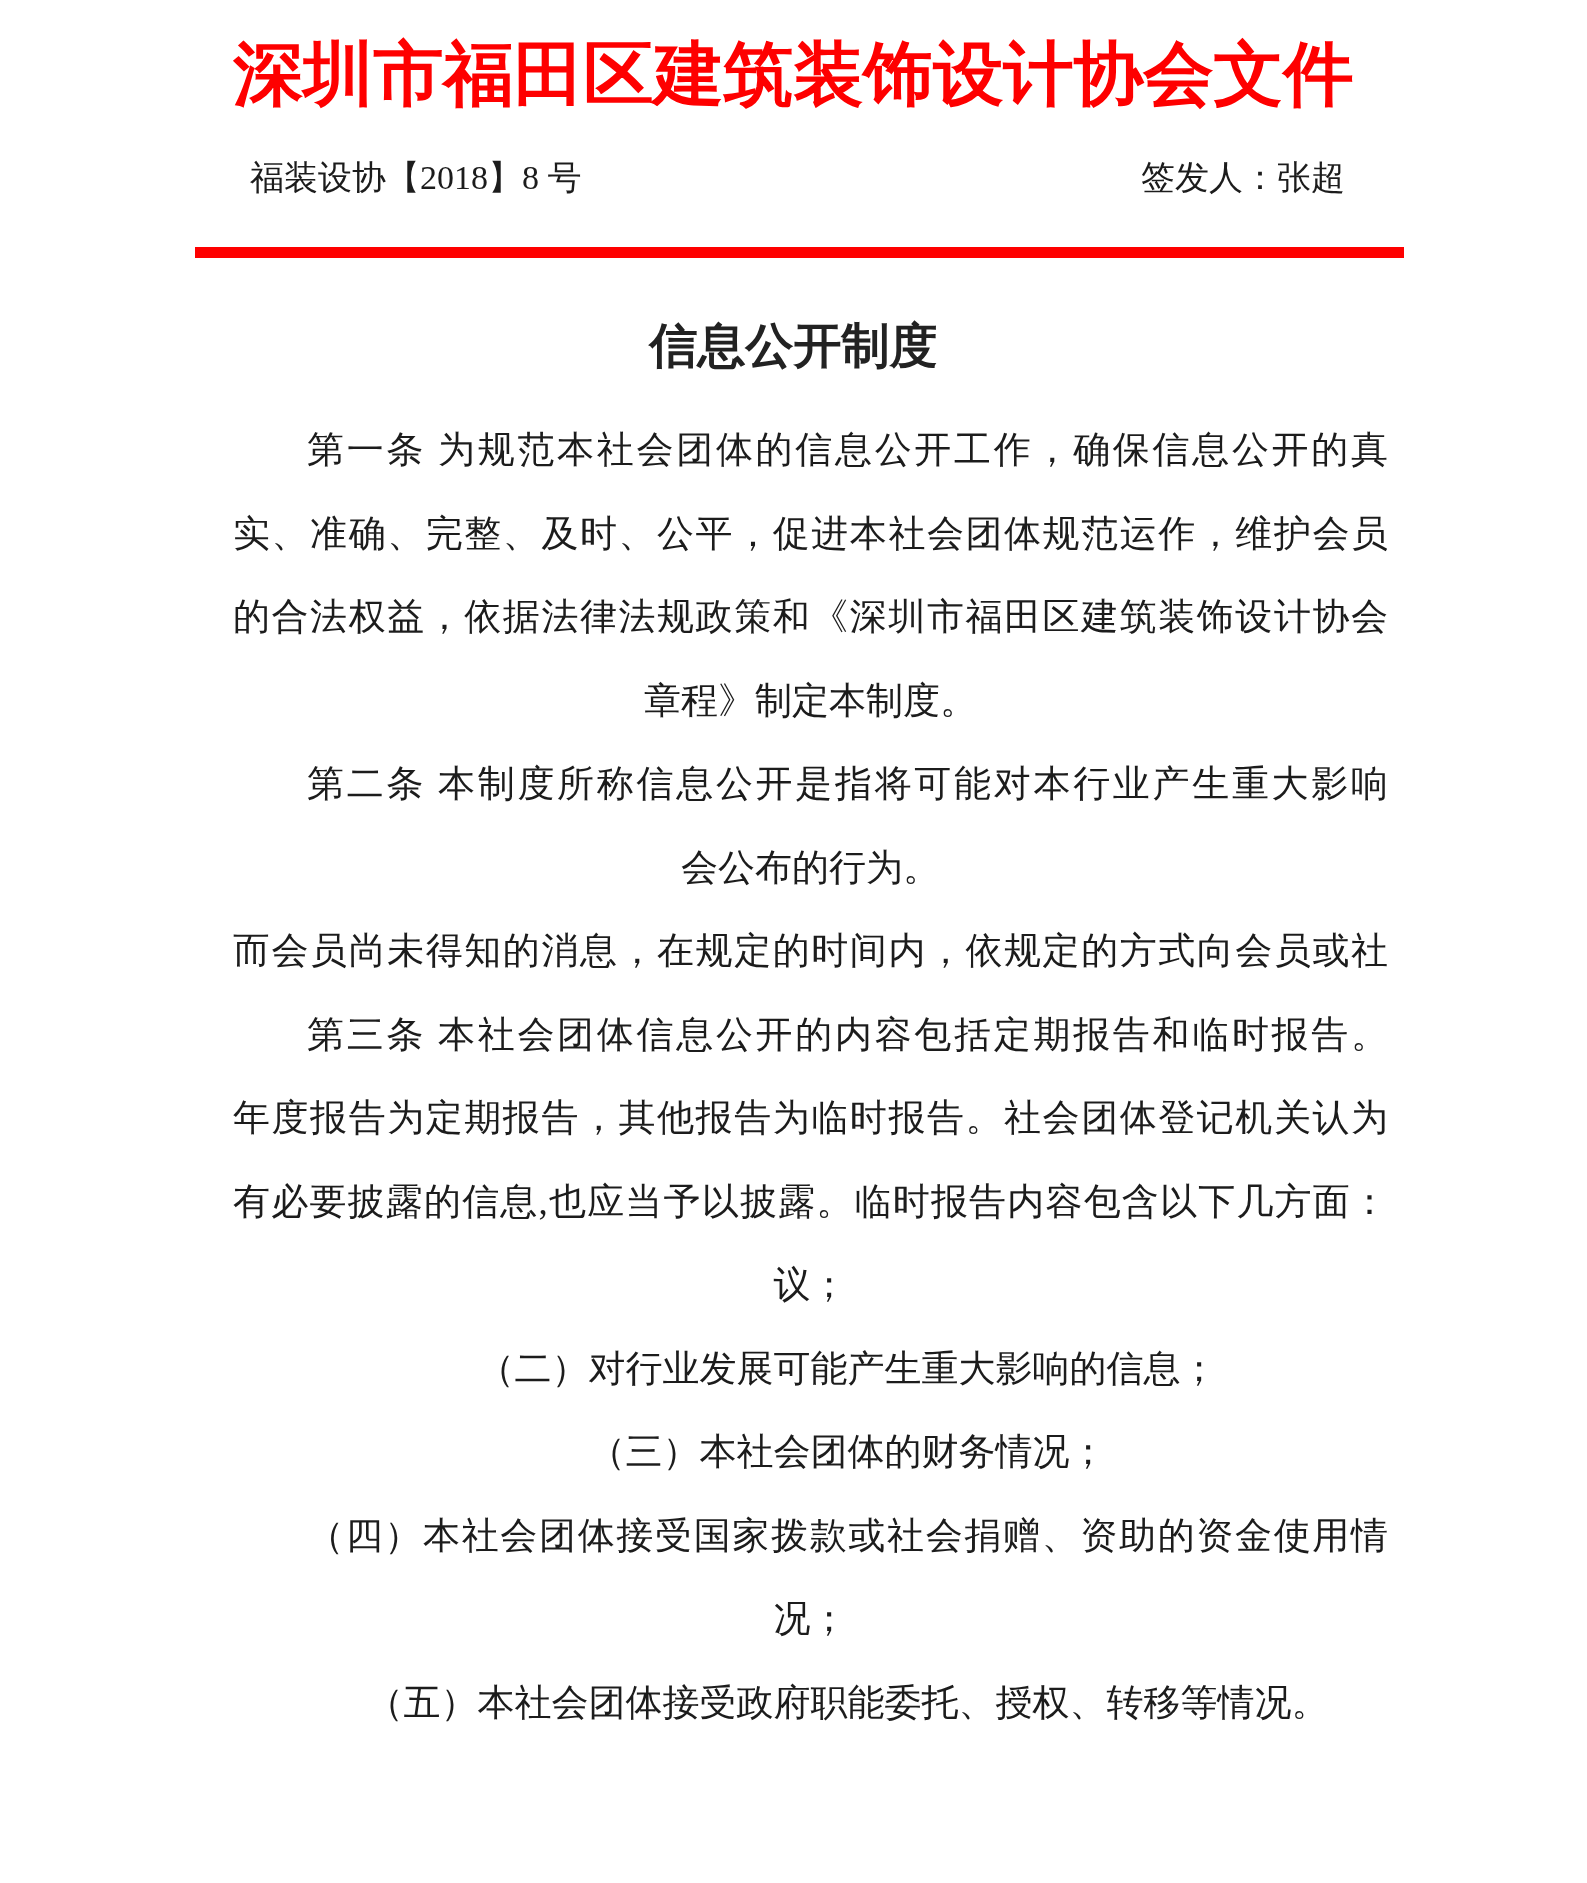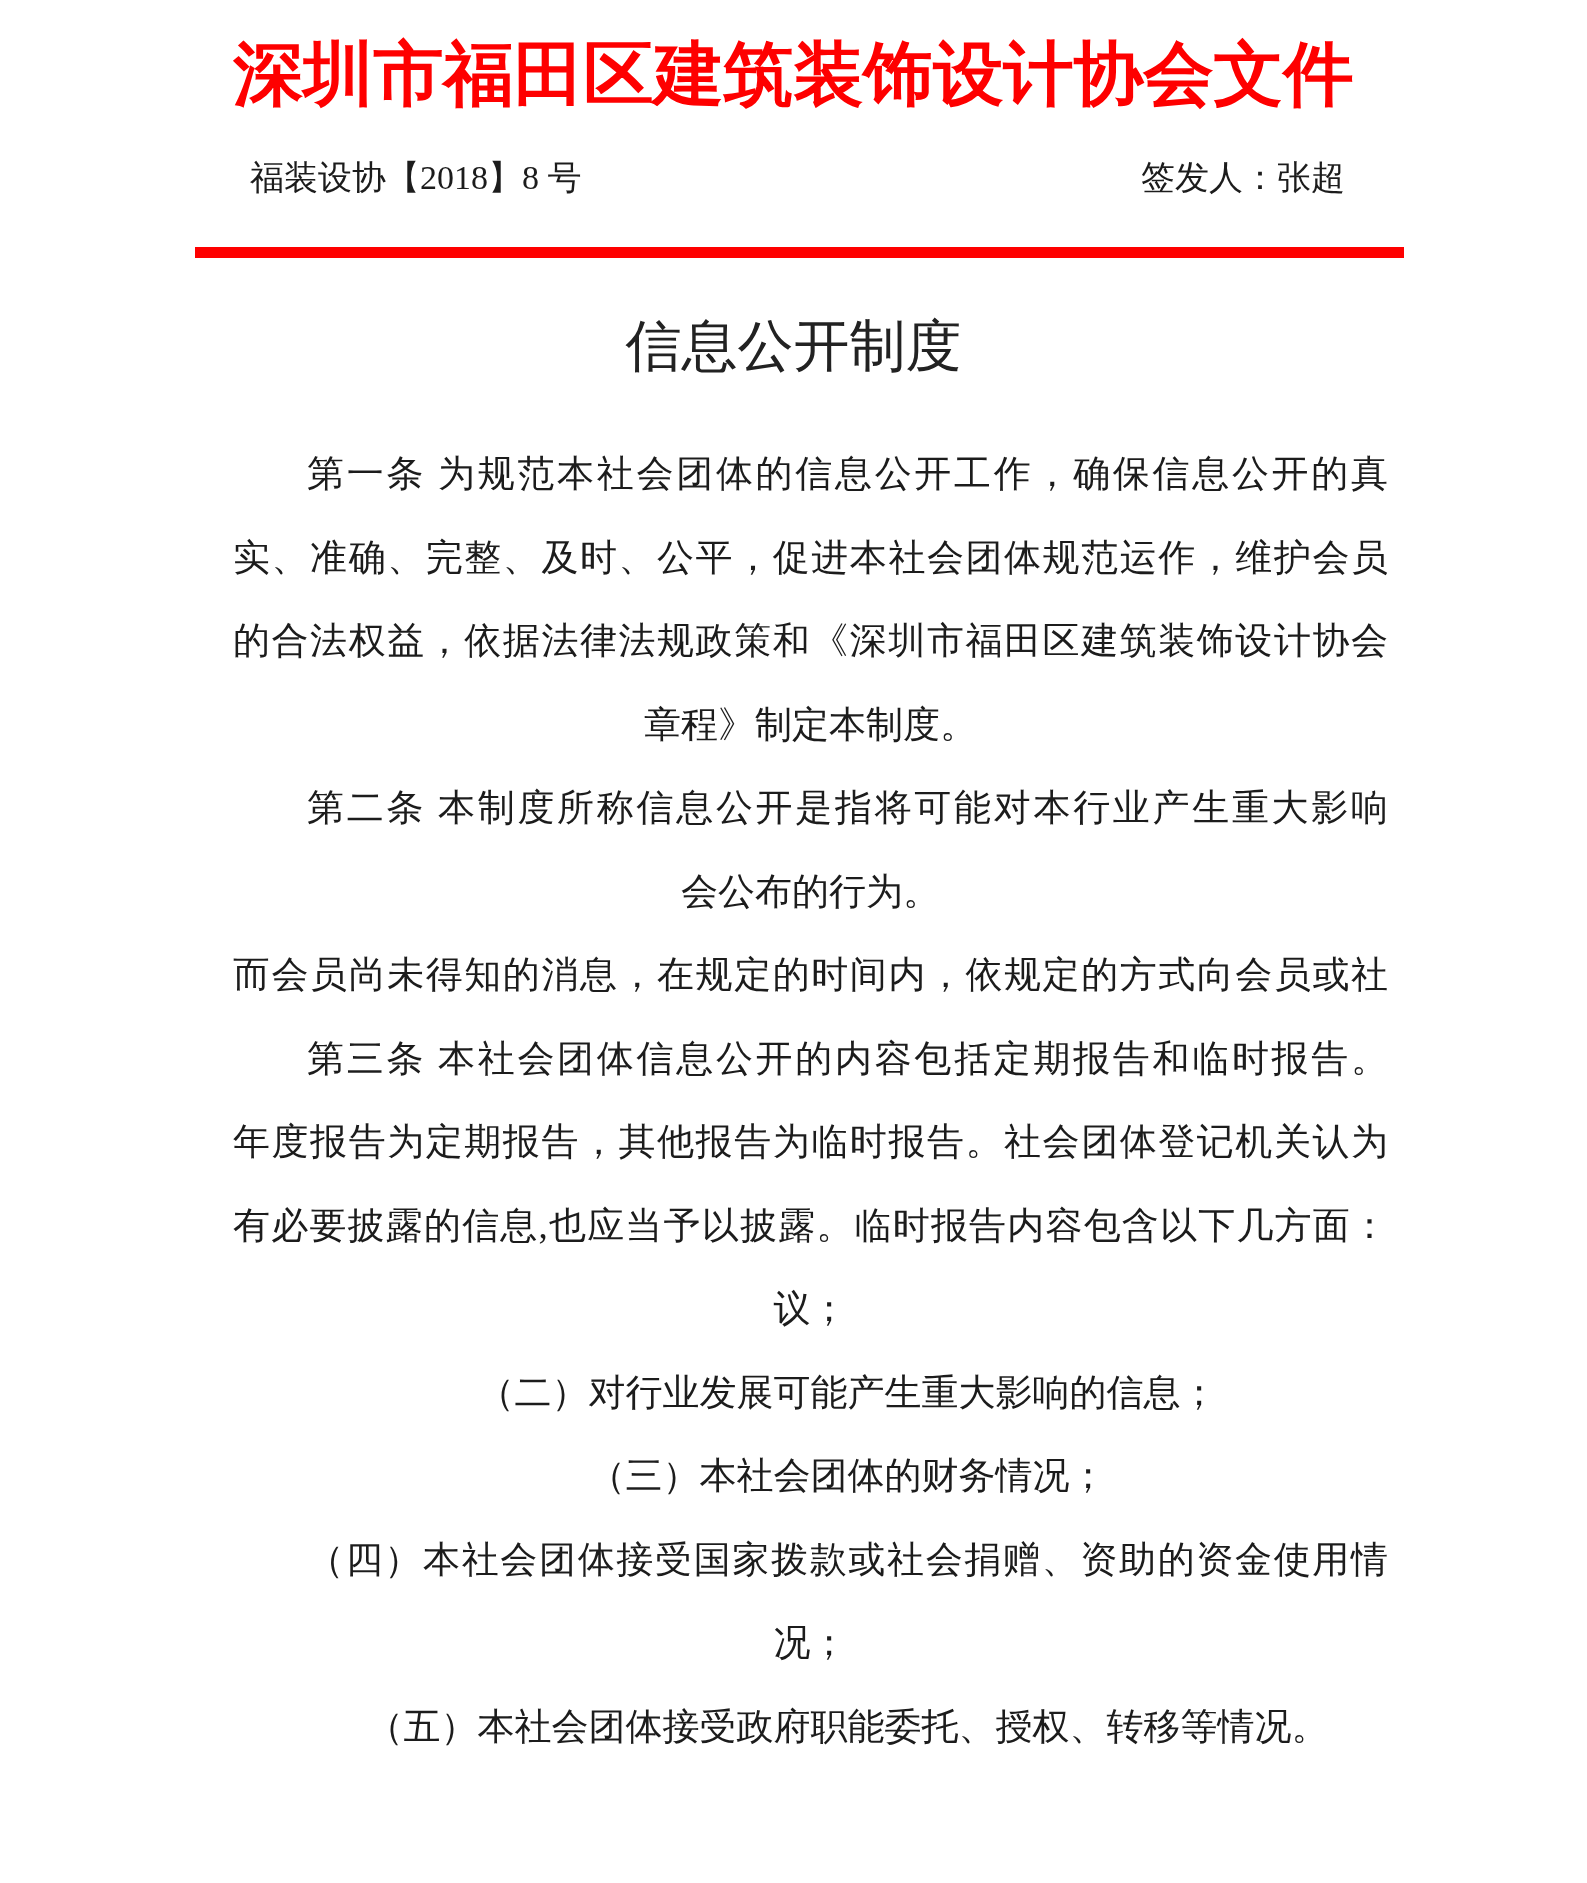--- a/index.html
+++ b/index.html
@@ -45,29 +45,29 @@
     width: 1209px;
     height: 11px;
     background: #fe0000;
   }
   .doc-title {
     position: absolute;
     top: 318px;
     left: 0;
     width: 100%;
     text-align: center;
-    font-size: 56px;
+    font-size: 48px;
     line-height: 56px;
-    font-weight: normal;
+    font-weight: bold;
     color: #222222;
     white-space: nowrap;
   }
   .body-block {
     position: absolute;
-    top: 432px;
+    top: 408px;
     left: 233px;
     width: 1155px;
   }
   .line {
     height: 83.5px;
     line-height: 83.5px;
     font-size: 37px;
     color: #1c1c1c;
     text-align: center;
     white-space: normal;

